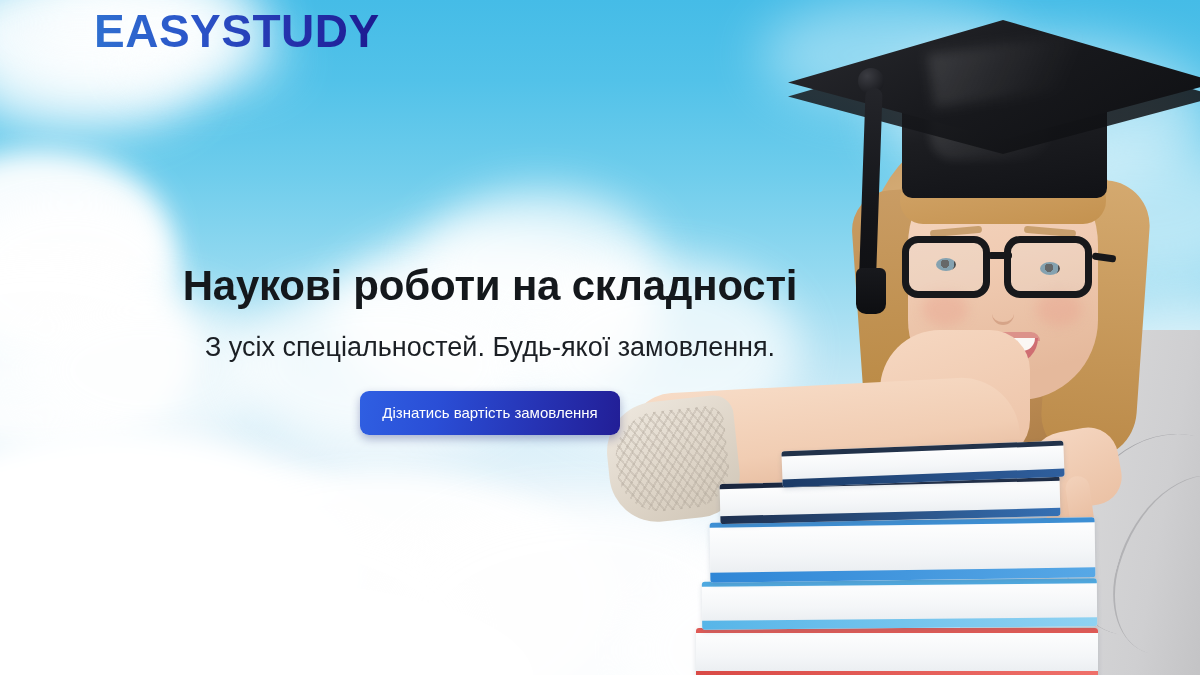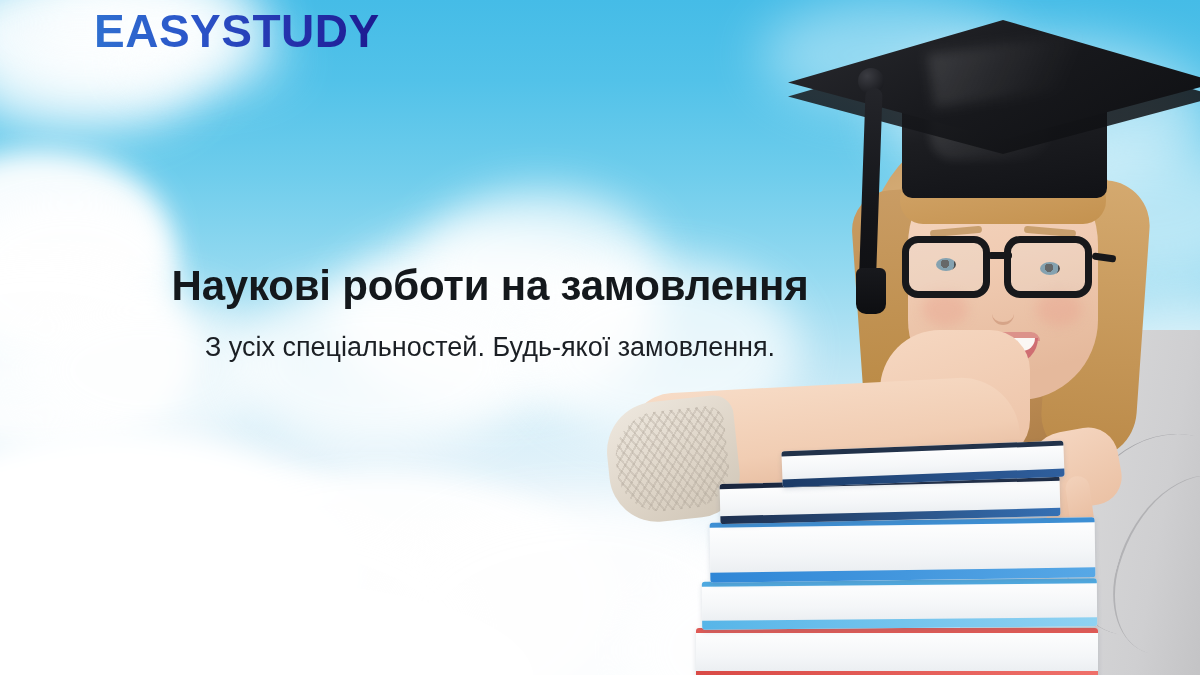--- a/index.html
+++ b/index.html
@@ -596,17 +596,20 @@
         <div class="pages"></div>
         <div class="top-edge"></div>
         <div class="spine"></div>
       </div>
     </div>
   </div>
 
   <div class="logo">EASYSTUDY</div>
 
   <div class="copy">
-    <h1 class="headline">Наукові роботи на замовлення</h1>
+    <h1 class="headline">Наукові роботи на складності</h1>
     <p class="subhead">З усіх спеціальностей. Будь-якої замовлення.</p>
+    <div class="cta-wrap">
+      <button class="cta">Дізнатись вартість замовлення</button>
+    </div>
   </div>
 
 </div>
 
 </body></html>

